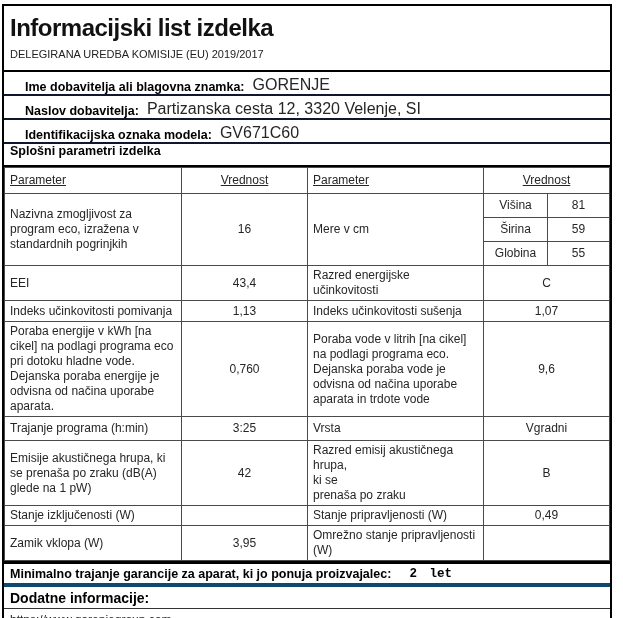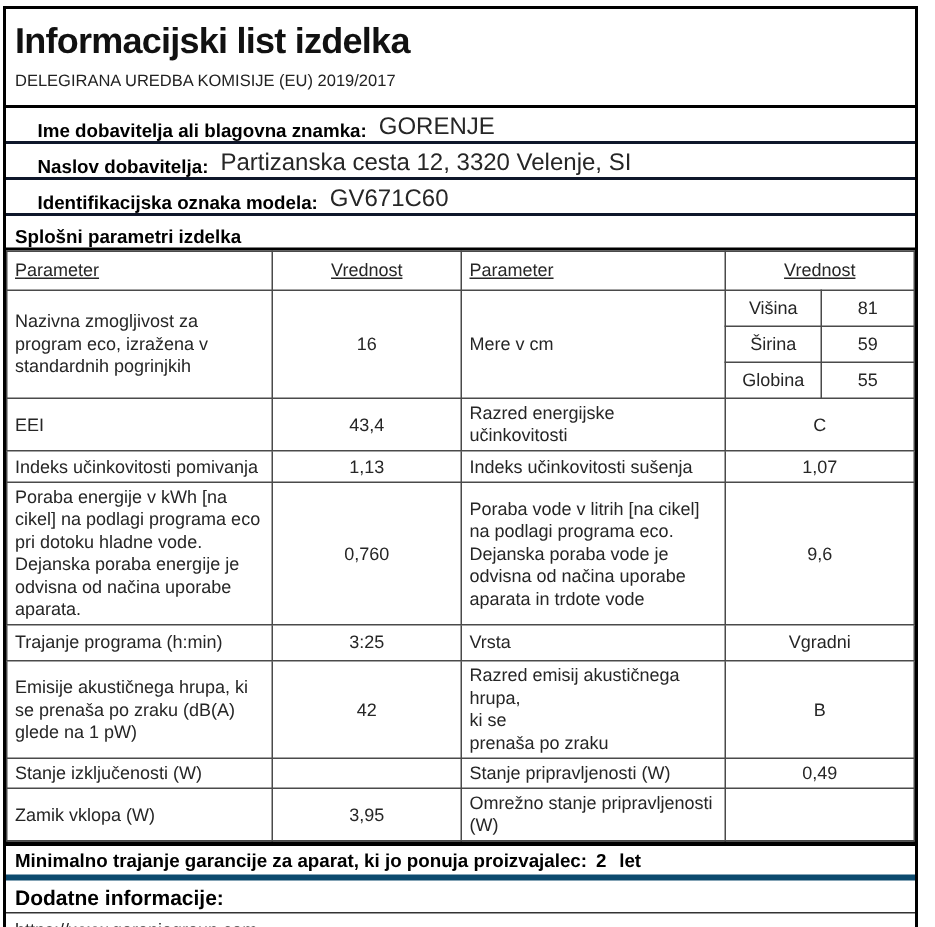--- a/index.html
+++ b/index.html
@@ -48,21 +48,21 @@
     align-items: flex-end;
     height: 22px;
     padding-left: 21px;
     border-bottom: 2px solid #0f172a;
     font-size: 12.5px;
   }
   .info-label { font-weight: bold; color: #000; }
   .info-value { margin-left: 8px; font-weight: normal; color: #262626; font-size: 16px; }
   .section-row {
     display: flex;
-    align-items: flex-end;
+    align-items: flex-start;
     height: 21px;
     padding-left: 6px;
     border-bottom: 2px solid #000;
     font-size: 12.5px;
     font-weight: bold;
   }
   
   table.params {
     width: 100%;
     border-collapse: collapse;
@@ -90,21 +90,21 @@
   .warranty-row {
     display: flex;
     align-items: center;
     height: 19px;
     padding-left: 6px;
     border-top: 3px solid #000;
     border-bottom: 4px solid #0c4a6e;
     font-size: 12.5px;
     font-weight: bold;
   }
-  .warranty-value { margin-left: 6px; word-spacing: 5px; }
+  .warranty-value { margin-left: 18px; word-spacing: 5px; font-family: Liberation Mono, monospace; }
   .additional-row {
     display: flex;
     align-items: center;
     height: 21px;
     padding-left: 6px;
     border-bottom: 1px solid #333;
     font-size: 14px;
     font-weight: bold;
   }
   .website-row {

